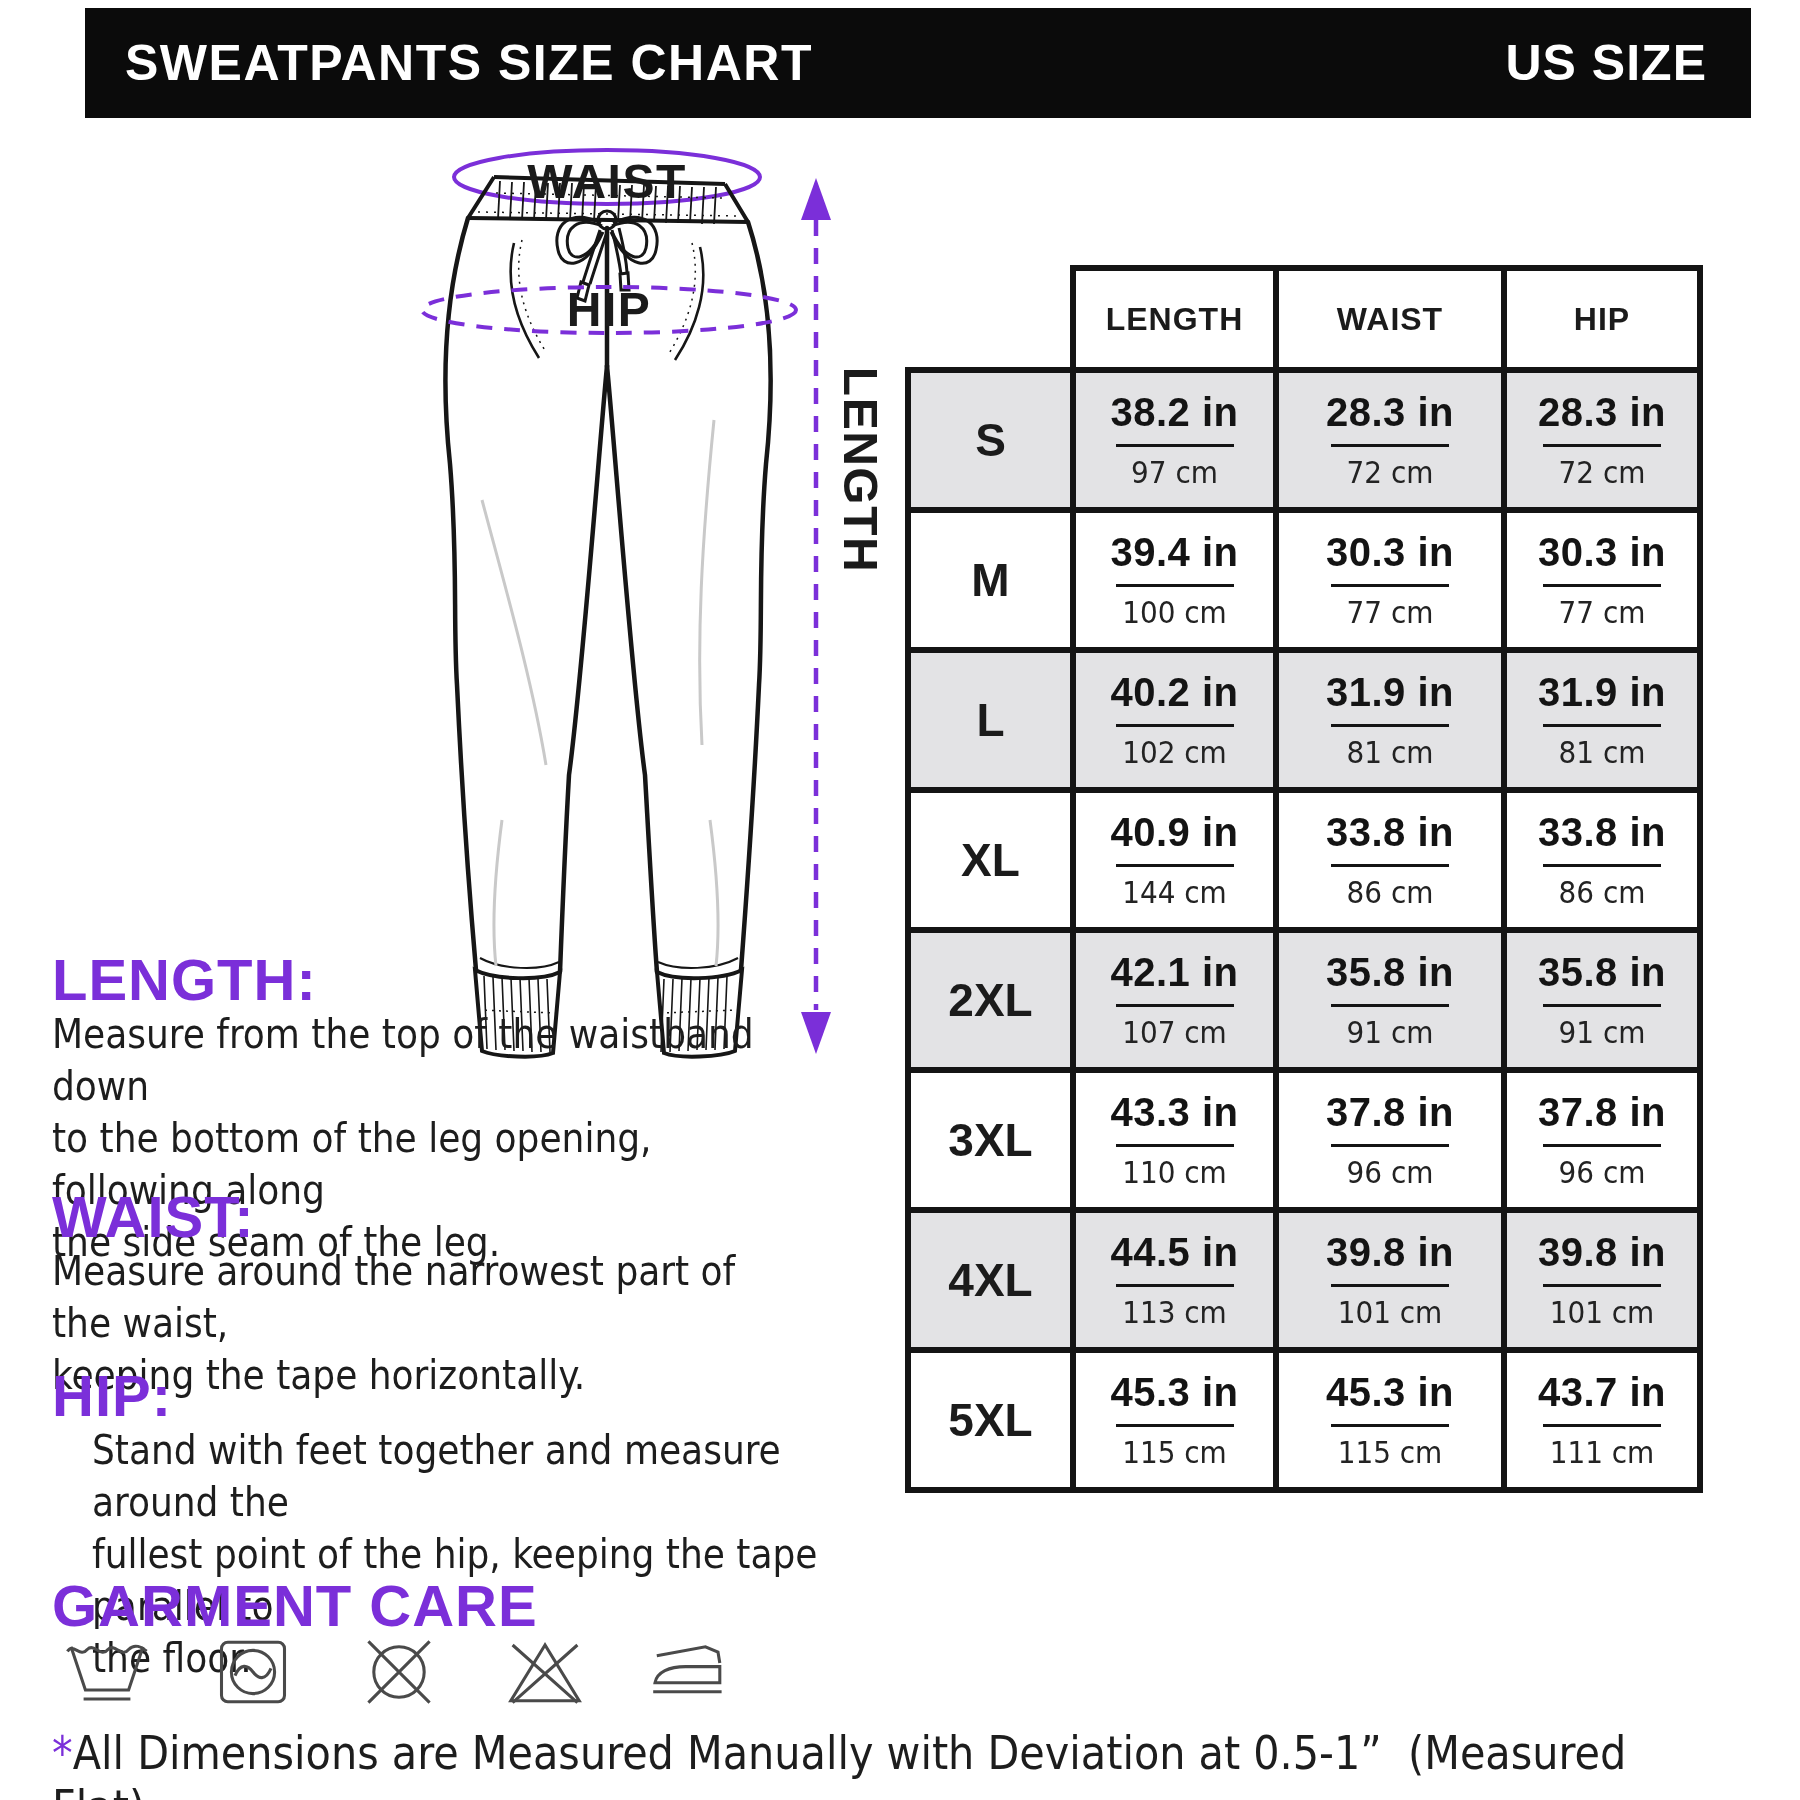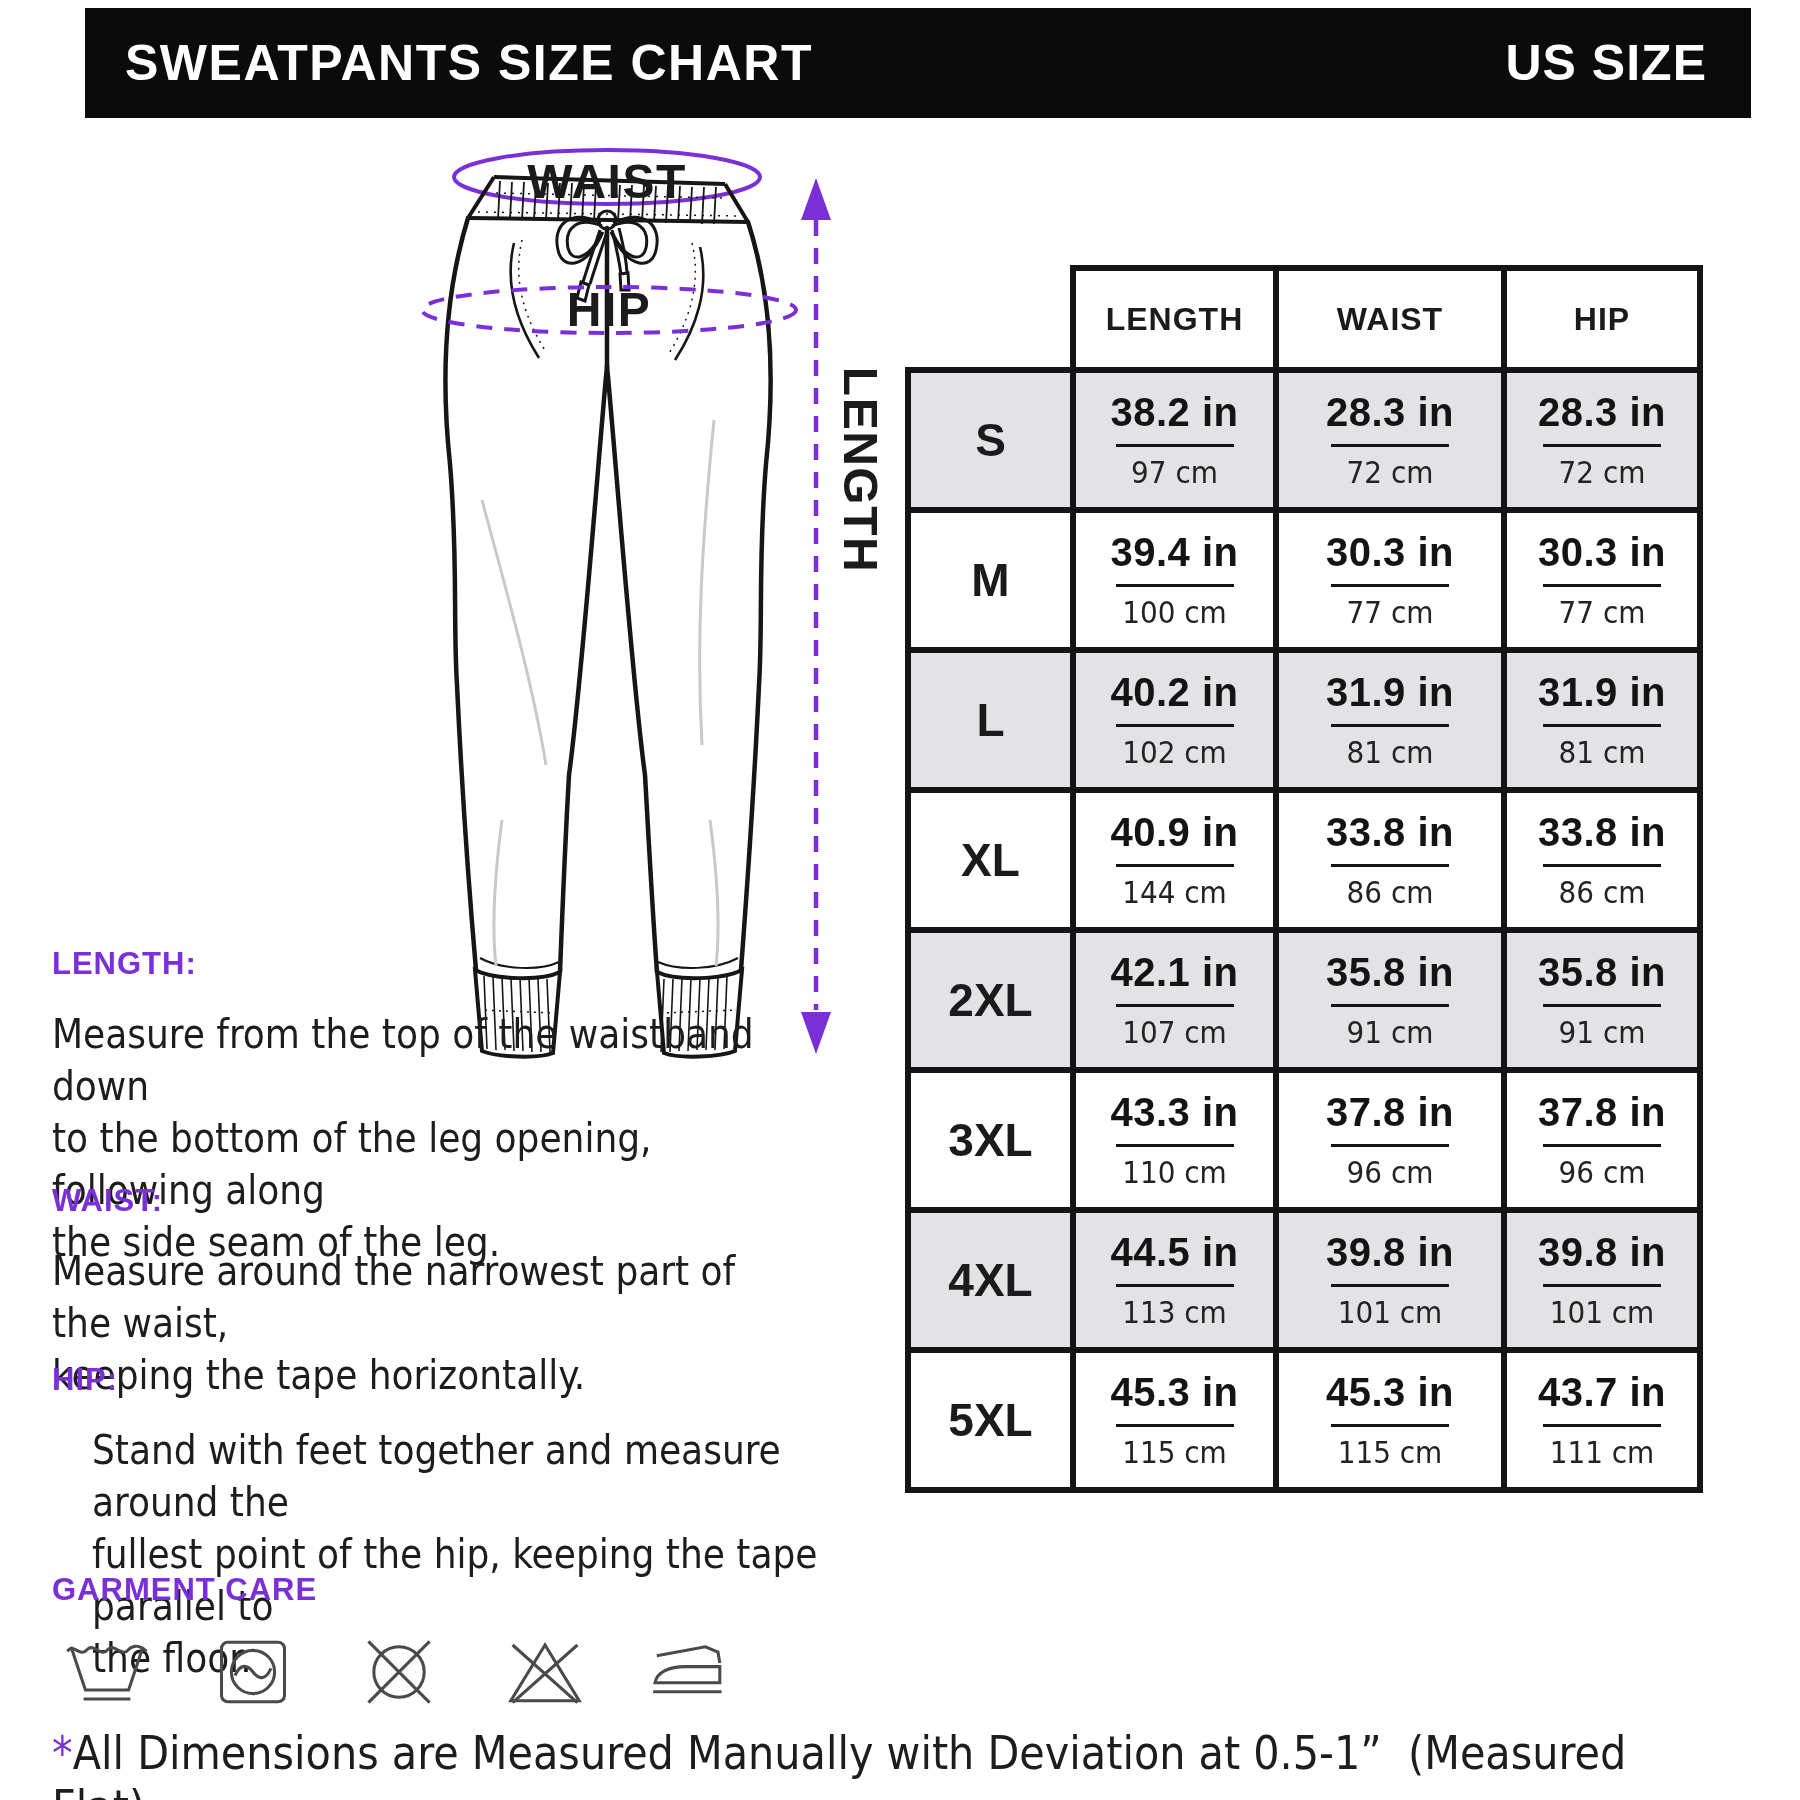--- a/index.html
+++ b/index.html
@@ -22,21 +22,21 @@
   table.sizes thead th{font-size:32px;font-weight:700;letter-spacing:1px;background:#fff;}
   table.sizes tbody th{font-size:46px;font-weight:700;background:#fff;}
   table.sizes tbody td{background:#fff;}
   table.sizes tbody tr:nth-child(odd) th,
   table.sizes tbody tr:nth-child(odd) td{background:#e3e3e5;}
   .inval{font-size:40px;font-weight:700;letter-spacing:0.5px;color:#141414;}
   .fracbar{width:118px;border-top:3px solid #141414;margin:9px auto 7px auto;height:0;}
   .cmval{font-size:31px;font-weight:400;color:#232323;font-family:"DejaVu Sans",sans-serif;font-stretch:condensed;}
 
   
-  .sec-head{position:absolute;left:52px;font-size:31px;font-weight:700;color:#7b2fd9;letter-spacing:1px;}
+  .sec-head{position:absolute;left:52px;font-size:58px;font-weight:700;color:#7b2fd9;letter-spacing:1px;}
   .sec-body{position:absolute;left:52px;font-size:40px;line-height:1.3;color:#1d1d1d;
             font-family:"DejaVu Sans",sans-serif;font-stretch:condensed;white-space:pre-line;}
   #len-head{top:946px;} #len-body{top:1008px;width:740px;}
   #wst-head{top:1183px;} #wst-body{top:1245px;width:740px;}
   #hip-head{top:1362px;} #hip-body{top:1424px;width:760px;margin-left:40px;}
   #care-head{top:1572px;}
 
   
   .care-row{position:absolute;left:62px;top:1634px;display:flex;gap:56px;}
   .care-row svg{width:90px;height:76px;display:block;}

